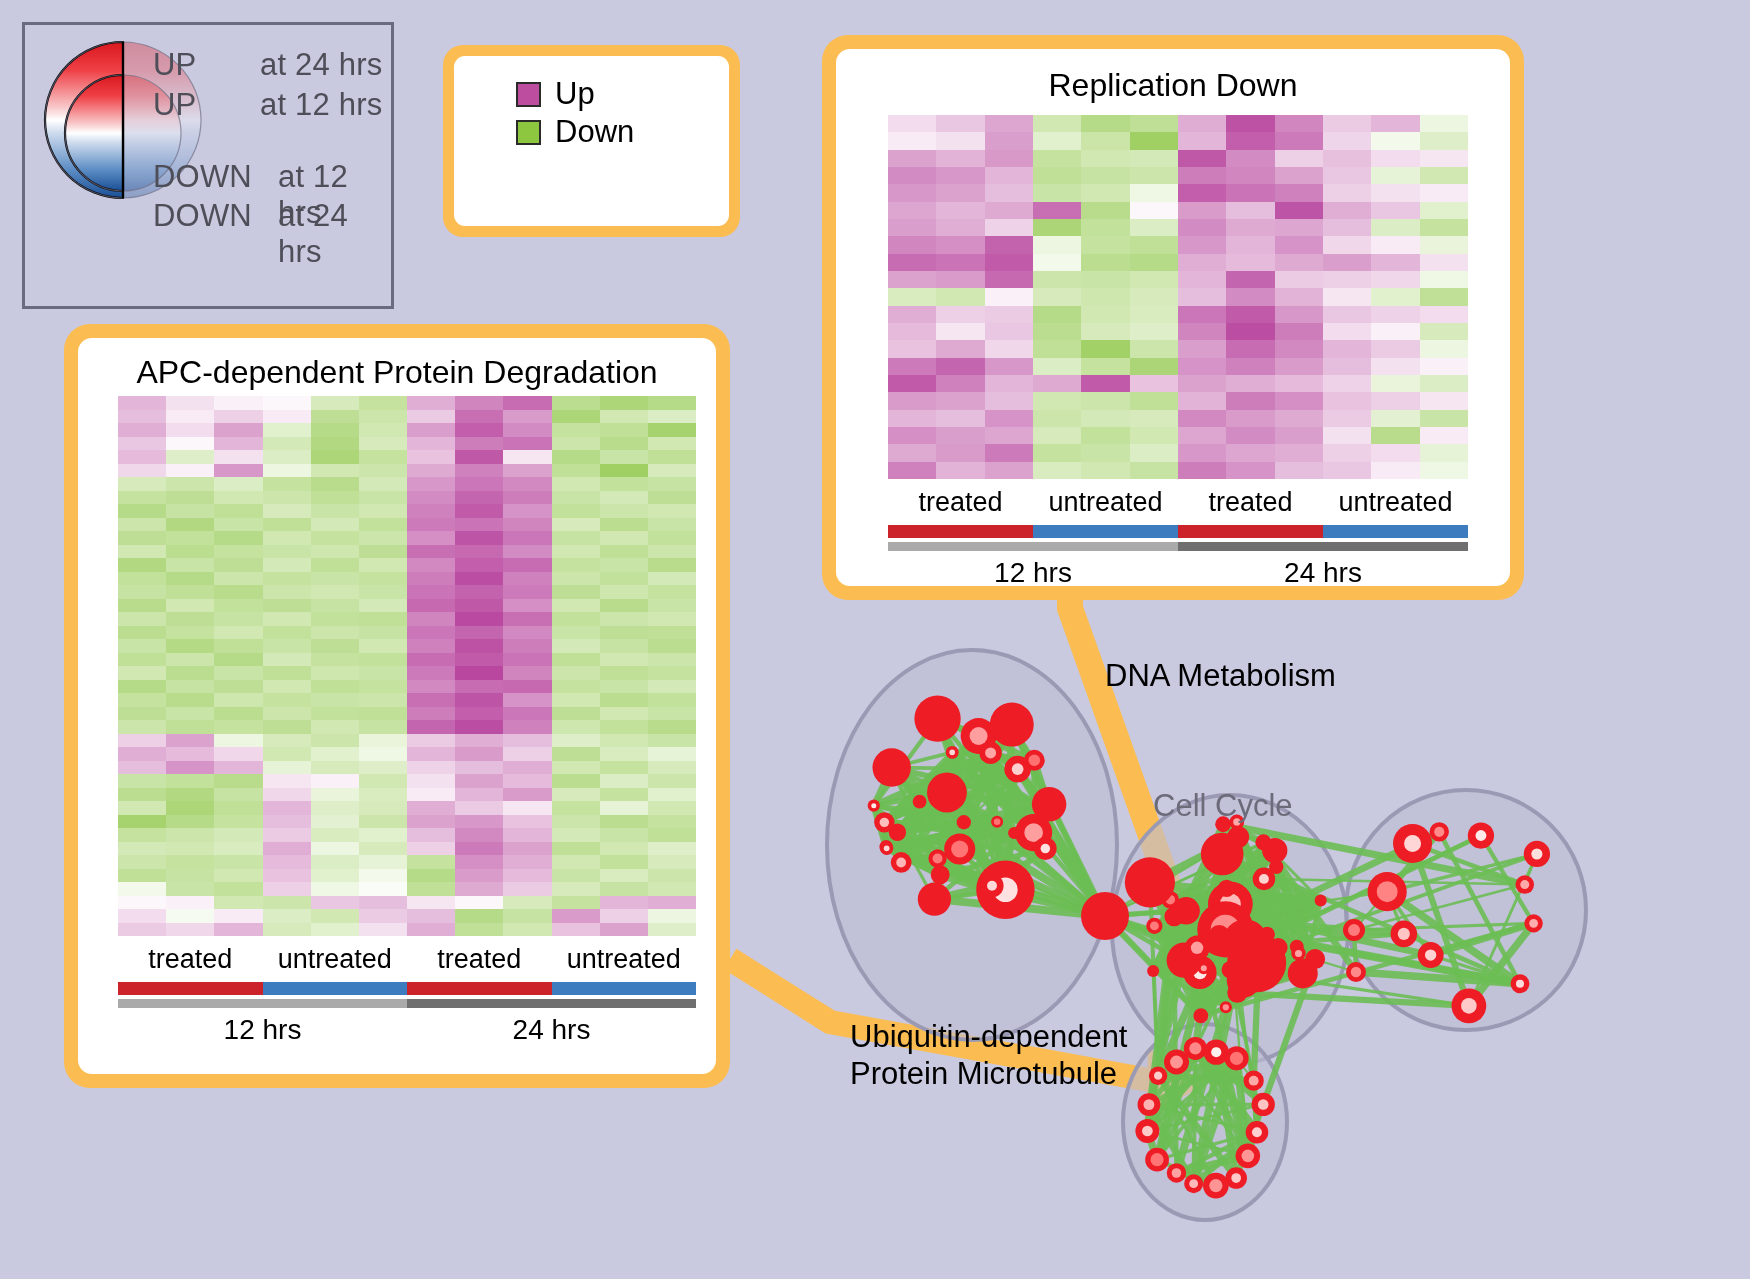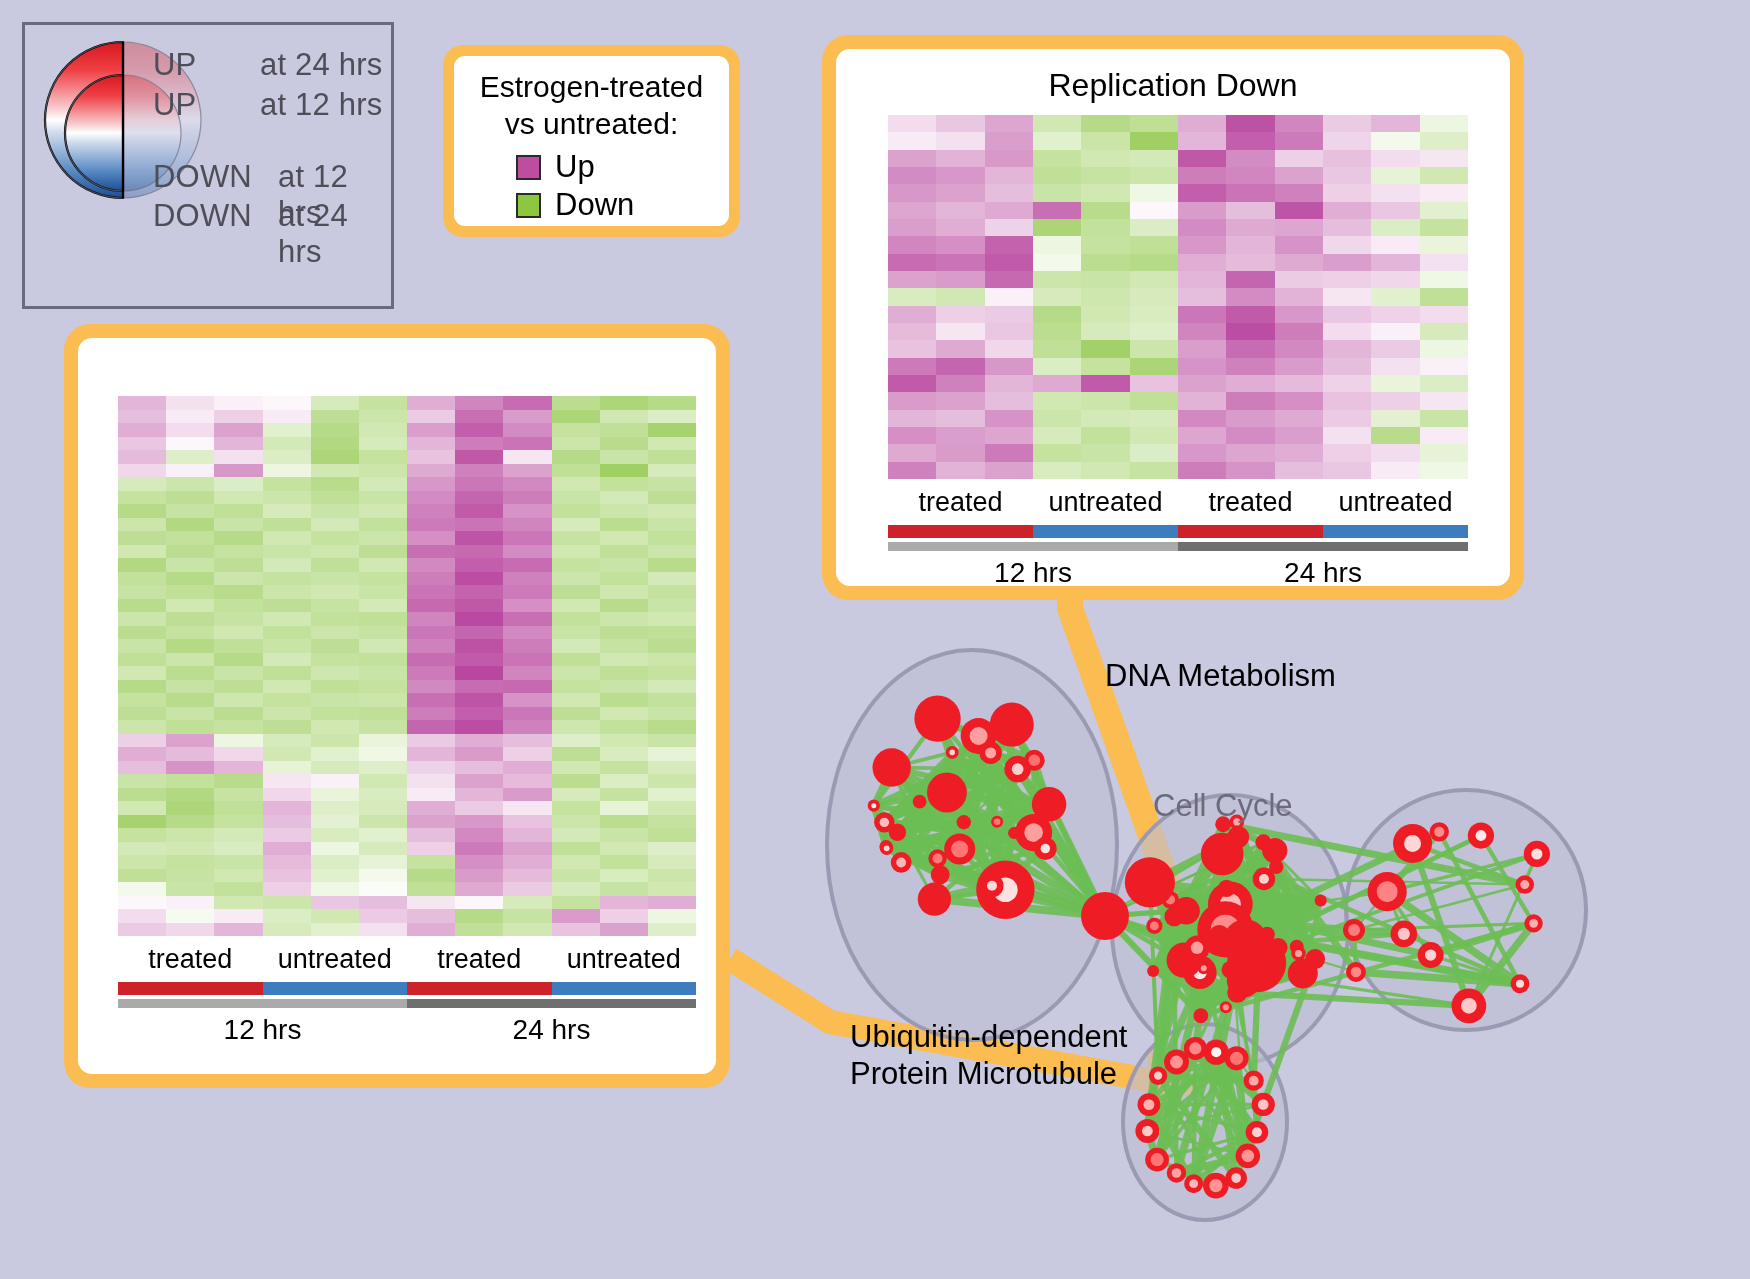--- a/index.html
+++ b/index.html
@@ -121,24 +121,20 @@
     <span class="cl-text cl-lab-dn12">DOWN</span>
     <span class="cl-text cl-tim-dn12">at 12 hrs</span>
 
     <span class="cl-text cl-lab-dn24">DOWN</span>
     <span class="cl-text cl-tim-dn24">at 24 hrs</span>
 
   </div>
 
   <div id="estrogen-legend">
     <div class="inner">
-      <div class="el-title">
-        <div>Estrogen-treated</div>
-        <div>vs untreated:</div>
-      </div>
       <div class="el-rows">
         <div class="el-row">
           <span class="el-sw" style="background: rgb(189, 77, 158);"></span>
           <span class="el-lab">Up</span>
         </div>
         <div class="el-row">
           <span class="el-sw" style="background: rgb(141, 198, 63);"></span>
           <span class="el-lab">Down</span>
         </div>
       </div>
@@ -420,20 +416,21 @@
         </div>
       <div class="tim-labels" id="tl-rep" style="left: 52px; top: 508px; width: 580px; grid-template-columns: repeat(2, 1fr);">
           <span>12 hrs</span>
           <span>24 hrs</span>
         </div>
     </div>
   </div>
 
   <div class="panel" id="panel-apc">
     <div class="sheet">
+      <div class="panel-title" style="top:16px;">APC-dependent Protein Degradation</div>
       <div class="hm" id="hm-apc" style="left: 40px; top: 58px; width: 578px; height: 540px; grid-template-columns: repeat(12, 1fr); grid-template-rows: repeat(40, 1fr);">
           <div style="background: rgb(227, 182, 217);"></div>
           <div style="background: rgb(244, 225, 239);"></div>
           <div style="background: rgb(250, 241, 248);"></div>
           <div style="background: rgb(252, 247, 251);"></div>
           <div style="background: rgb(214, 234, 188);"></div>
           <div style="background: rgb(197, 226, 159);"></div>
           <div style="background: rgb(224, 174, 212);"></div>
           <div style="background: rgb(208, 133, 191);"></div>
           <div style="background: rgb(199, 108, 178);"></div>

